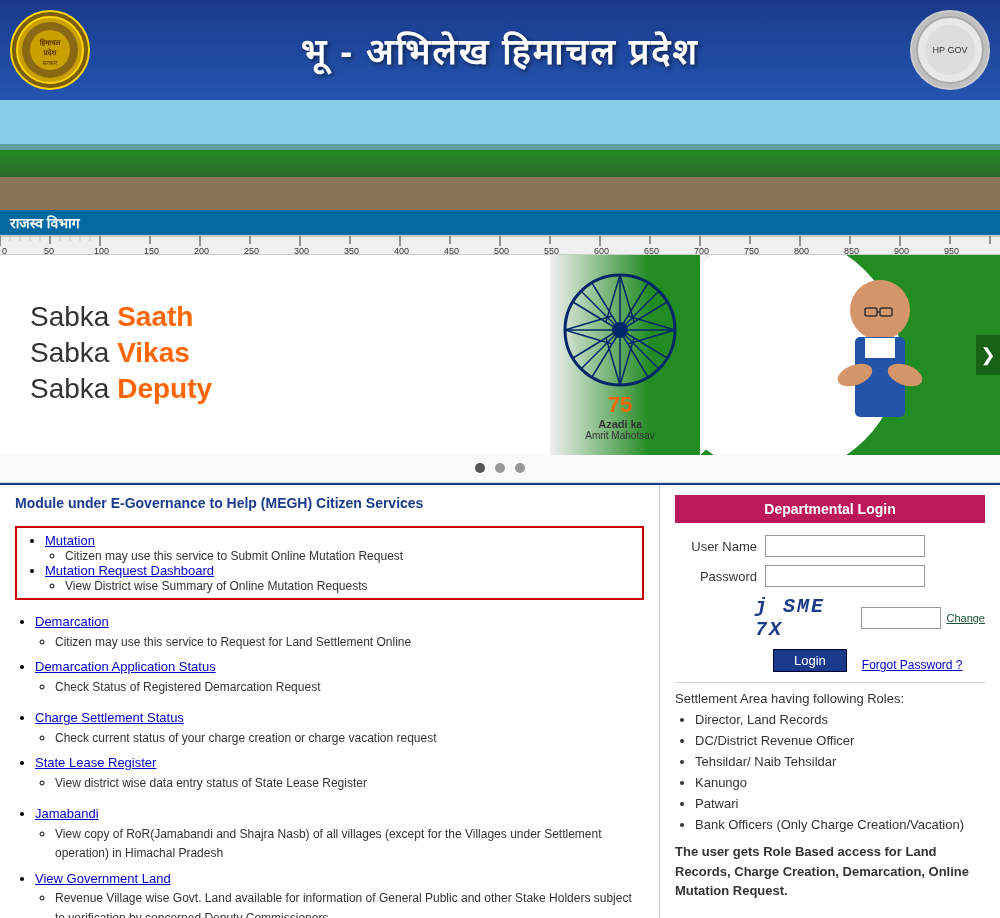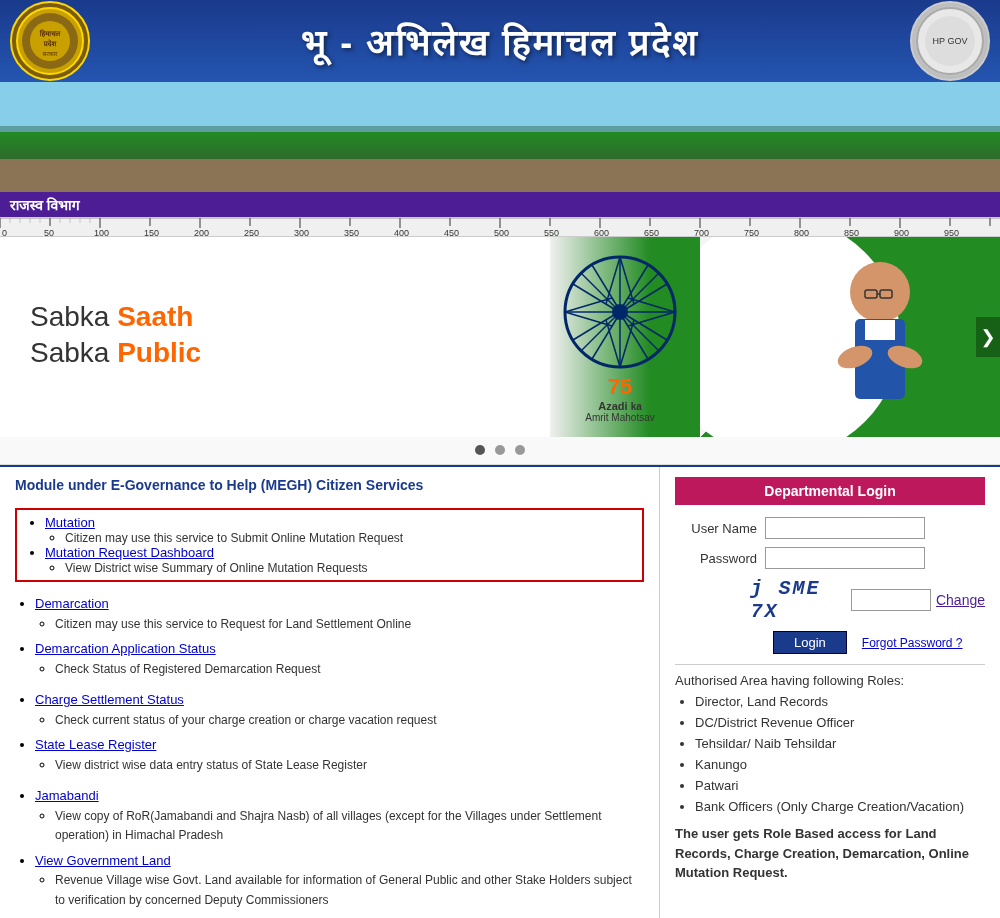--- a/index.html
+++ b/index.html
@@ -4,21 +4,21 @@
   <style>
     * { margin: 0; padding: 0; box-sizing: border-box; }
     body { font-family: Arial, sans-serif; font-size: 13px; width: 1000px; background: #fff; }
 
     
     .header-top {
       background: linear-gradient(to bottom, #1a3a8c, #2455b0);
       display: flex;
       align-items: center;
       padding: 4px 10px;
-      height: 82px;
+      height: 100px;
     }
     .header-logo {
       width: 80px; height: 80px;
       background: radial-gradient(circle, #c8a000 0%, #8b6914 50%, #5a4200 100%);
       border-radius: 50%;
       border: 2px solid #ffd700;
       flex-shrink: 0;
       display: flex; align-items: center; justify-content: center;
       color: #ffd700; font-size: 10px; text-align: center;
     }
@@ -52,21 +52,21 @@
     .scenery-banner::before {
       content: '';
       position: absolute;
       top: 0; left: 0; right: 0; bottom: 0;
       background: 
         linear-gradient(180deg, #87CEEB 0%, #87CEEB 40%, #5F9EA0 40%, #5F9EA0 45%, #228B22 45%, #2d6a2d 70%, #8B7355 70%, #8B7355 100%);
     }
 
     
     .dept-bar {
-      background: #4c1d95;
+      background: #0369a1;
       color: #fff;
       padding: 3px 10px;
       font-size: 14px;
       font-weight: bold;
     }
 
     
     .ruler-bar {
       background: #f0f0f0;
       border-top: 1px solid #ccc;
@@ -222,29 +222,29 @@
       margin-right: 8px;
       font-family: 'Courier New', monospace;
     }
     .captcha-input {
       border: 1px solid #999;
       padding: 2px 4px;
       width: 80px;
       height: 22px;
     }
     .change-link {
-      color: #4c1d95;
+      color: #14532d;
       text-decoration: underline;
-      font-size: 14px;
+      font-size: 11px;
       margin-left: 5px;
       cursor: pointer;
     }
     .login-btn-row {
       display: flex;
-      align-items: center;
+      align-items: flex-end;
       margin-bottom: 8px;
       padding-left: 98px;
     }
     .login-btn {
       background: #1a3a8c;
       color: #fff;
       border: 1px solid #003;
       padding: 3px 20px;
       font-size: 13px;
       cursor: pointer;
@@ -391,21 +391,24 @@
   </svg>
 </div>
 
 <div class="azadi-banner" style="background: linear-gradient(to right, #fff 0%, #fff 55%, #f0f0f0 55%, #228B22 65%, #228B22 100%); position:relative;">
 
   <div class="azadi-left">
     <div class="line">
       <span class="plain">Sabka </span><span class="orange">Saath</span>
     </div>
     <div class="line">
-      <span class="plain">Sabka </span><span class="orange">Public</span>
+      <span class="plain">Sabka </span><span class="orange">Vikas</span>
+    </div>
+    <div class="line">
+      <span class="plain">Sabka </span><span class="orange">Deputy</span>
     </div>
   </div>
 
   <div class="azadi-center">
     <svg width="120" height="120" viewBox="0 0 120 120">
 
       <circle cx="60" cy="60" r="55" fill="none" stroke="#002868" stroke-width="3"></circle>
       <circle cx="60" cy="60" r="8" fill="#002868"></circle>
 
       <g stroke="#002868" stroke-width="1.5">
@@ -569,21 +572,21 @@
         <input type="text" class="captcha-input" style="">
         <span class="change-link">Change</span>
       </div>
       <div class="login-btn-row">
         <button class="login-btn">Login</button>
         <span class="forgot-link">Forgot Password ?</span>
       </div>
     </div>
 
     <div class="auth-section">
-      <p>Authorised Area having following Roles:</p>
+      <p>Settlement Area having following Roles:</p>
       <ul>
         <li>Director, Land Records</li>
         <li>DC/District Revenue Officer</li>
         <li>Tehsildar/ Naib Tehsildar</li>
         <li>Kanungo</li>
         <li>Patwari</li>
         <li>Bank Officers (Only Charge Creation/Vacation)</li>
       </ul>
       <p class="role-desc">The user gets Role Based access for Land Records, Charge Creation, Demarcation, Online Mutation Request.</p>
     </div>

